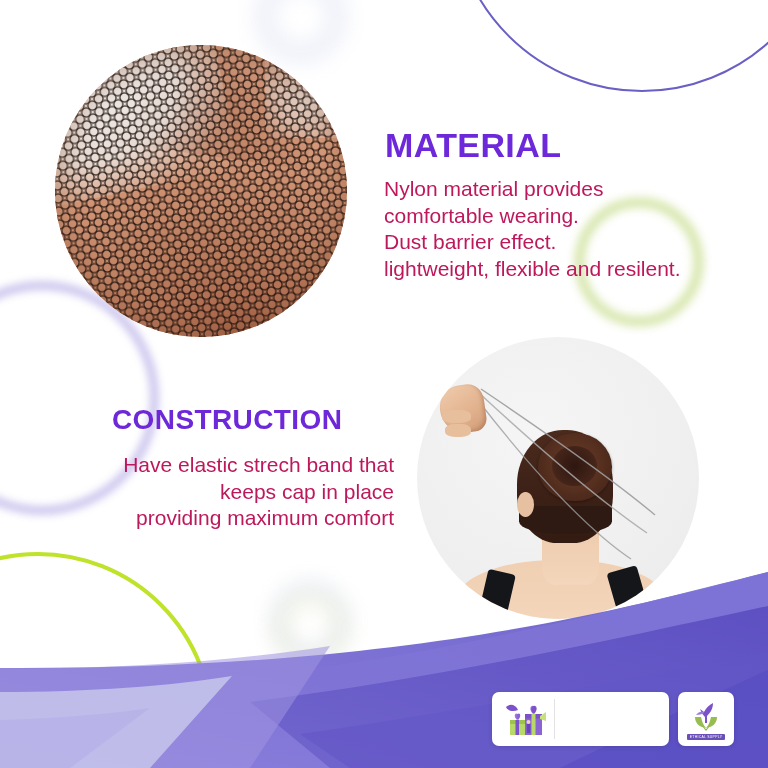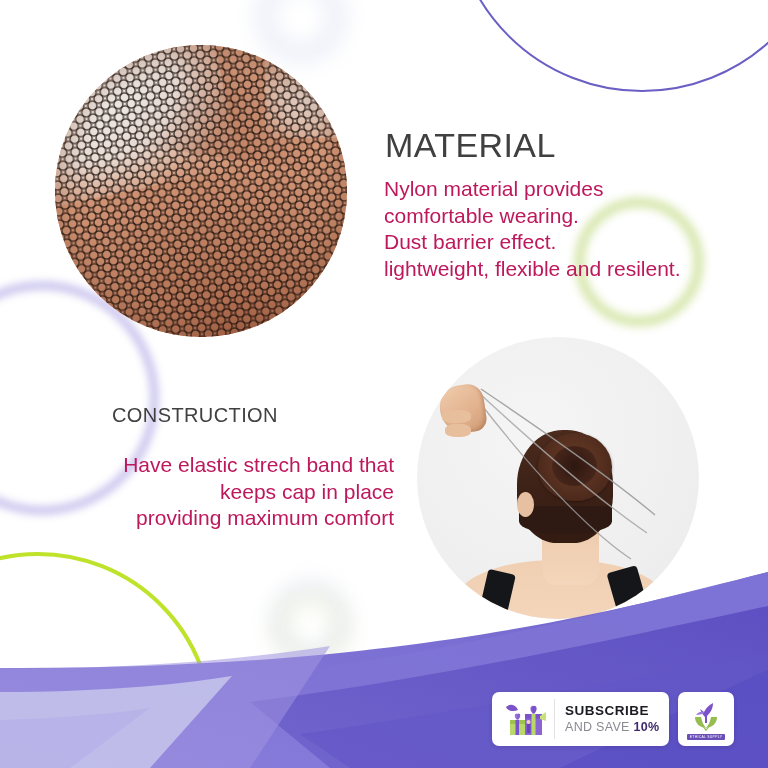--- a/index.html
+++ b/index.html
@@ -154,26 +154,26 @@
     transform:rotate(-8deg);
     box-shadow:inset -2px -2px 4px rgba(160,105,70,.45);
   }
   .w-finger{
     position:absolute;background:#e8bf9c;border-radius:40%;
   }
 
   
   .head{
     position:absolute;
-    font-weight:normal;
-    color:#404040;
+    font-weight:bold;
+    color:#6d28d9;
     letter-spacing:.4px;
   }
   #material-title{left:385px;top:126px;font-size:34px;}
-  #construction-title{left:112px;top:404px;font-size:20px;}
+  #construction-title{left:112px;top:404px;font-size:28px;}
 
   .body-text{
     position:absolute;
     color:#be185d;
     font-size:21px;
     line-height:26.5px;
     white-space:pre-line;
   }
   #material-body{left:384px;top:176px;width:380px;text-align:left;}
   #construction-body{left:58px;top:452px;width:336px;text-align:right;}
@@ -298,24 +298,20 @@
           <rect x="25" y="14" width="17" height="4.5" fill="#7b52c9"></rect>
           <rect x="31.5" y="14" width="4" height="21" fill="#b8d96a"></rect>
           <path d="M33,14 C28,9 31,4 34.5,6.5 C37.5,8.8 35,12.5 33,14 Z" fill="#9b79dd"></path>
           <path d="M34,14 C39,9 36,4 32.5,6.5 C29.7,8.8 32,12.5 34,14 Z" fill="#7b52c9"></path>
           <path d="M40,16 L46,12 L46,21 L40,19 Z" fill="#c8e07c"></path>
           <circle cx="28.5" cy="22" r="2" fill="#f0d3b8"></circle>
           <rect x="26.8" y="24" width="3.6" height="9" fill="#6b45b8"></rect>
         </svg>
       </div>
       <div class="badge-divider"></div>
-      <div class="subscribe-text">
-        <div class="sub-line1">SUBSCRIBE</div>
-        <div class="sub-line2"><span>AND SAVE </span><b>10%</b></div>
-      </div>
     </div>
 
     <div class="logo-badge">
       <div style="display:flex;flex-direction:column;align-items:center;">
         <svg width="34" height="34" viewBox="0 0 34 34">
           <path d="M24,4 C20,6 17,9 15,13 L11,10 C13,15 15,17 16,18 L16,24 L18,24 L18,17 C21,14 24,10 24,4 Z" fill="#7b52c9"></path>
           <path d="M15,13 C12,12 9,13 7,16 C10,16 13,15 15,14 Z" fill="#9b79dd"></path>
           <path d="M6,18 C6,24 10,28 17,29 C14,26 13,22 12,18 Z" fill="#8cb53f" opacity=".9"></path>
           <path d="M28,18 C28,24 24,28 17,29 C20,26 21,22 22,18 Z" fill="#8cb53f" opacity=".9"></path>
           <path d="M13,27 L17,30 L21,27 L17,32 Z" fill="#8cb53f"></path>

